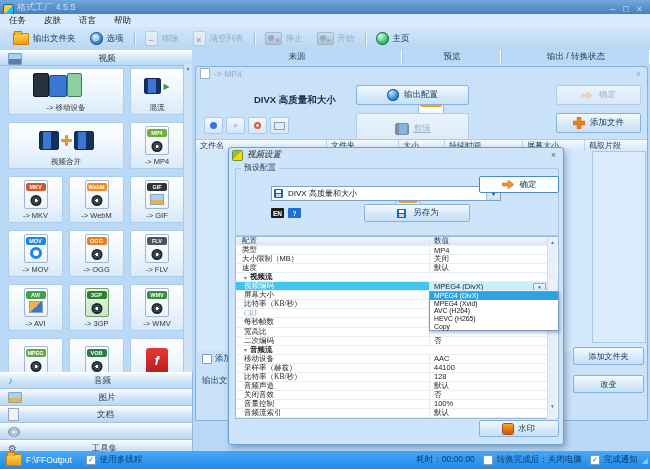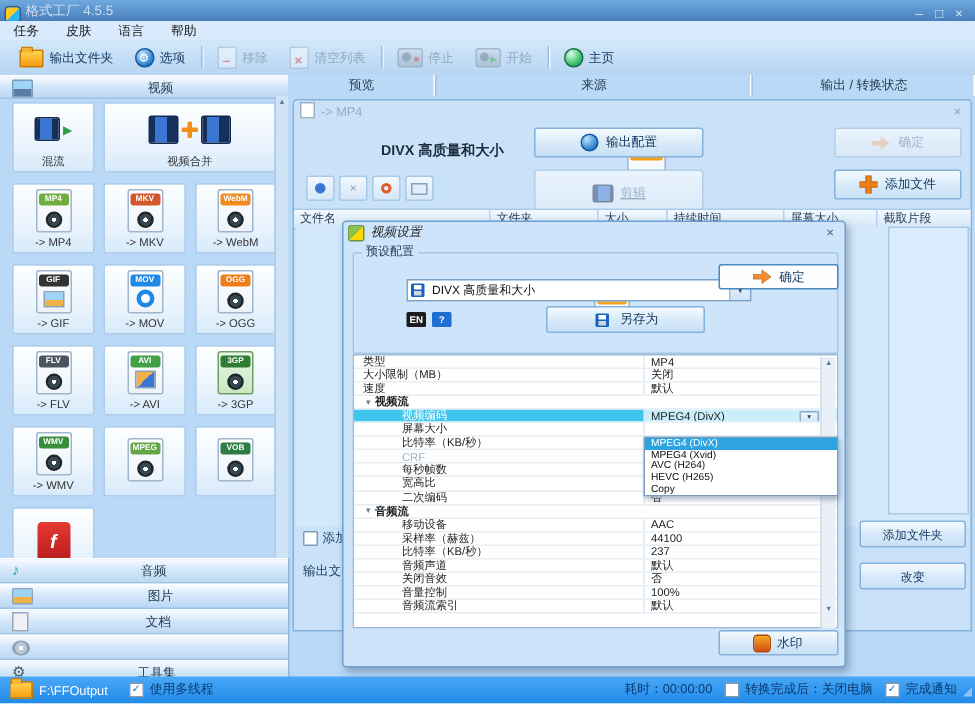--- a/index.html
+++ b/index.html
@@ -138,21 +138,21 @@
   .ptable{position:absolute;left:6px;top:88px;width:324px;height:183px;background:#fff;border:1px solid #9dbbd8;
     box-sizing:border-box;display:grid;grid-template-rows:repeat(20,1fr);}
   .trow{display:flex;border-bottom:1px solid #e6eef6;overflow:hidden;}
   .trow:last-child{border-bottom:none;}
   .tl{width:194px;border-right:1px solid #dfe9f3;font-size:7.5px;color:#1d1d1d;padding-left:6px;
       display:flex;align-items:center;box-sizing:border-box;white-space:nowrap;overflow:hidden;}
   .tv{flex:1;font-size:7.5px;color:#1d1d1d;padding-left:4px;display:flex;align-items:center;
       box-sizing:border-box;white-space:nowrap;overflow:hidden;position:relative;}
   .thead{background:linear-gradient(#f1f6fb,#dde8f3);}
   .thead .tl,.thead .tv{color:#253c55;}
-  .ind{padding-left:32px;}
+  .ind{padding-left:8px;font-family:Liberation Serif, serif;}
   .grp{font-weight:bold;}
   .gtri{font-size:6px;color:#6a7f94;margin:0 3px 0 2px;}
   .selrow .tl{background:#3ec6ee;color:#fff;}
   .selrow .tv{background:#c9f0fa;}
   .dimlbl{color:#9fb0c0;}
   .tscroll{position:absolute;right:1px;top:1px;width:9px;height:181px;background:#e9f0f8;border-left:1px solid #cfdcea;
     font-size:5px;color:#5a7da3;text-align:center;}
   .combo-cellbtn{position:absolute;right:12px;top:1px;width:11px;height:7px;background:linear-gradient(#f0f7fd,#cfe2f4);
     border:1px solid #8aaccc;border-radius:1px;font-size:5px;line-height:6px;text-align:center;color:#2a4a6a;}
   .popup{position:absolute;left:200px;top:143px;width:128px;background:#fff;border:1px solid #7a9cc0;
@@ -232,26 +232,34 @@
       <span>主页</span>
     </div>
   </div>
 
   <div class="abs secbar" style="left:0;top:50px;width:192px;height:14px;align-items:flex-end;">
     <span class="sec-ic" style="background:linear-gradient(#9fd4f7 0 55%,#5a7da3 55%);border:1px solid #7d9cb8;"></span>
     <span class="lbl">视频</span>
   </div>
 
   <div class="abs listheader">
+    <div class="lh-cell" style="width:210px;">来源</div>
     <div class="lh-cell" style="width:98px;">预览</div>
-    <div class="lh-cell" style="width:210px;">来源</div>
     <div class="lh-cell" style="flex:1;border-right:none;">输出 / 转换状态</div>
   </div>
 
   <div class="abs tilegrid">
+    <div class="tile wide">
+      <div class="tile-ico">
+        <span class="phone" style="left:24px;top:4px;width:14px;height:22px;background:#26323e;border:1px solid #10181f;"></span>
+        <span class="phone" style="left:40px;top:6px;width:16px;height:20px;background:#3a77d2;border:1px solid #1d4e9a;"></span>
+        <span class="phone" style="left:58px;top:4px;width:13px;height:22px;background:#8fd0a0;border:1px solid #3f7d52;"></span>
+      </div>
+      <div class="tile-label">-&gt; 移动设备</div>
+    </div>
     <div class="tile">
       <div class="tile-ico">
         <span class="filmsq"></span>
           <span style="color:#2e9e46;font-size:8px;margin-left:2px;">▶</span>
       </div>
       <div class="tile-label">混流</div>
     </div>
     <div class="tile wide">
       <div class="tile-ico">
         <span class="filmsq" style="width:18px;height:17px;"></span>
@@ -508,20 +516,24 @@
 
     <span class="abs sqbtn" style="left:42px;top:60px;width:13px;height:10px;background:#1b1b1b;">EN</span>
     <span class="abs sqbtn" style="left:59px;top:60px;width:13px;height:10px;background:#1e6fd0;">?</span>
 
     <div class="abs btn" style="left:135px;top:56px;width:106px;height:18px;text-align:center;">
       <span class="floppy"></span>
       <span>另存为</span>
     </div>
 
     <div class="ptable">
+      <div class="trow thead">
+        <div class="tl">配置</div>
+        <div class="tv">数值</div>
+      </div>
       <div class="trow">
         <div class="tl">类型</div>
         <div class="tv">MP4</div>
       </div>
       <div class="trow">
         <div class="tl">大小限制（MB）</div>
         <div class="tv">关闭</div>
       </div>
       <div class="trow">
         <div class="tl">速度</div>
@@ -573,21 +585,21 @@
       <div class="trow">
         <div class="tl ind">移动设备</div>
         <div class="tv">AAC</div>
       </div>
       <div class="trow">
         <div class="tl ind">采样率（赫兹）</div>
         <div class="tv">44100</div>
       </div>
       <div class="trow">
         <div class="tl ind">比特率（KB/秒）</div>
-        <div class="tv">237</div>
+        <div class="tv">128</div>
       </div>
       <div class="trow">
         <div class="tl ind">音频声道</div>
         <div class="tv">默认</div>
       </div>
       <div class="trow">
         <div class="tl ind">关闭音效</div>
         <div class="tv">否</div>
       </div>
       <div class="trow">

